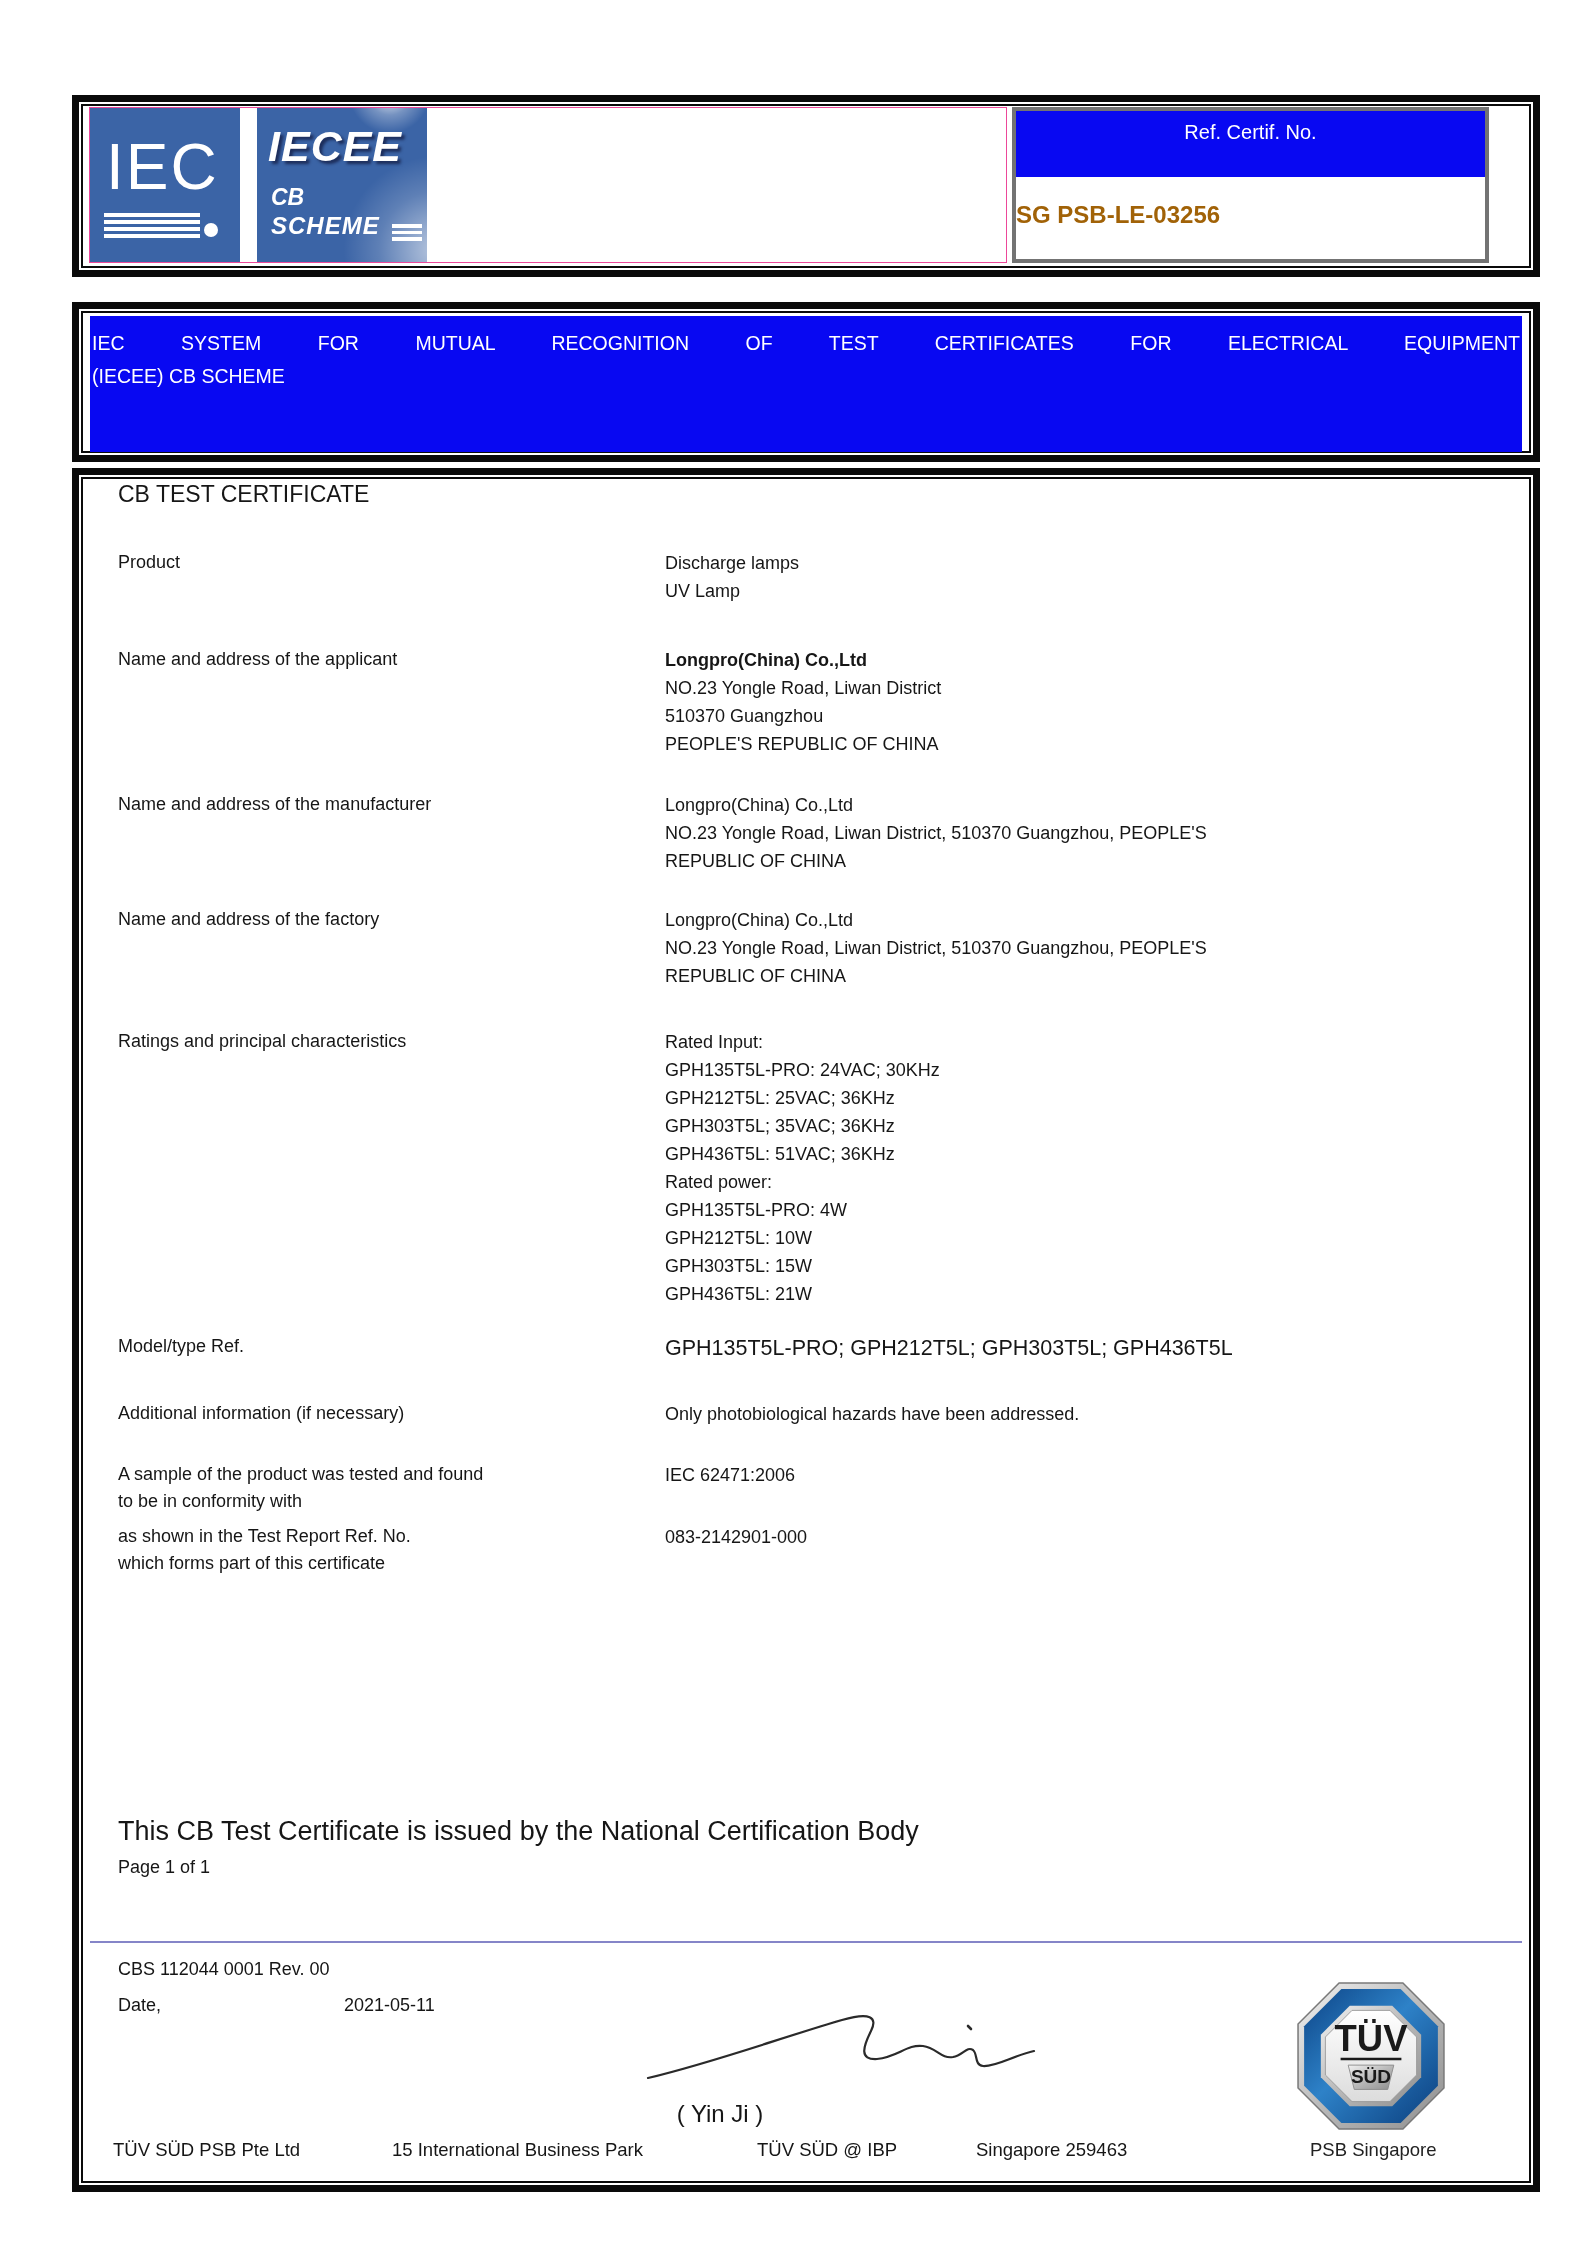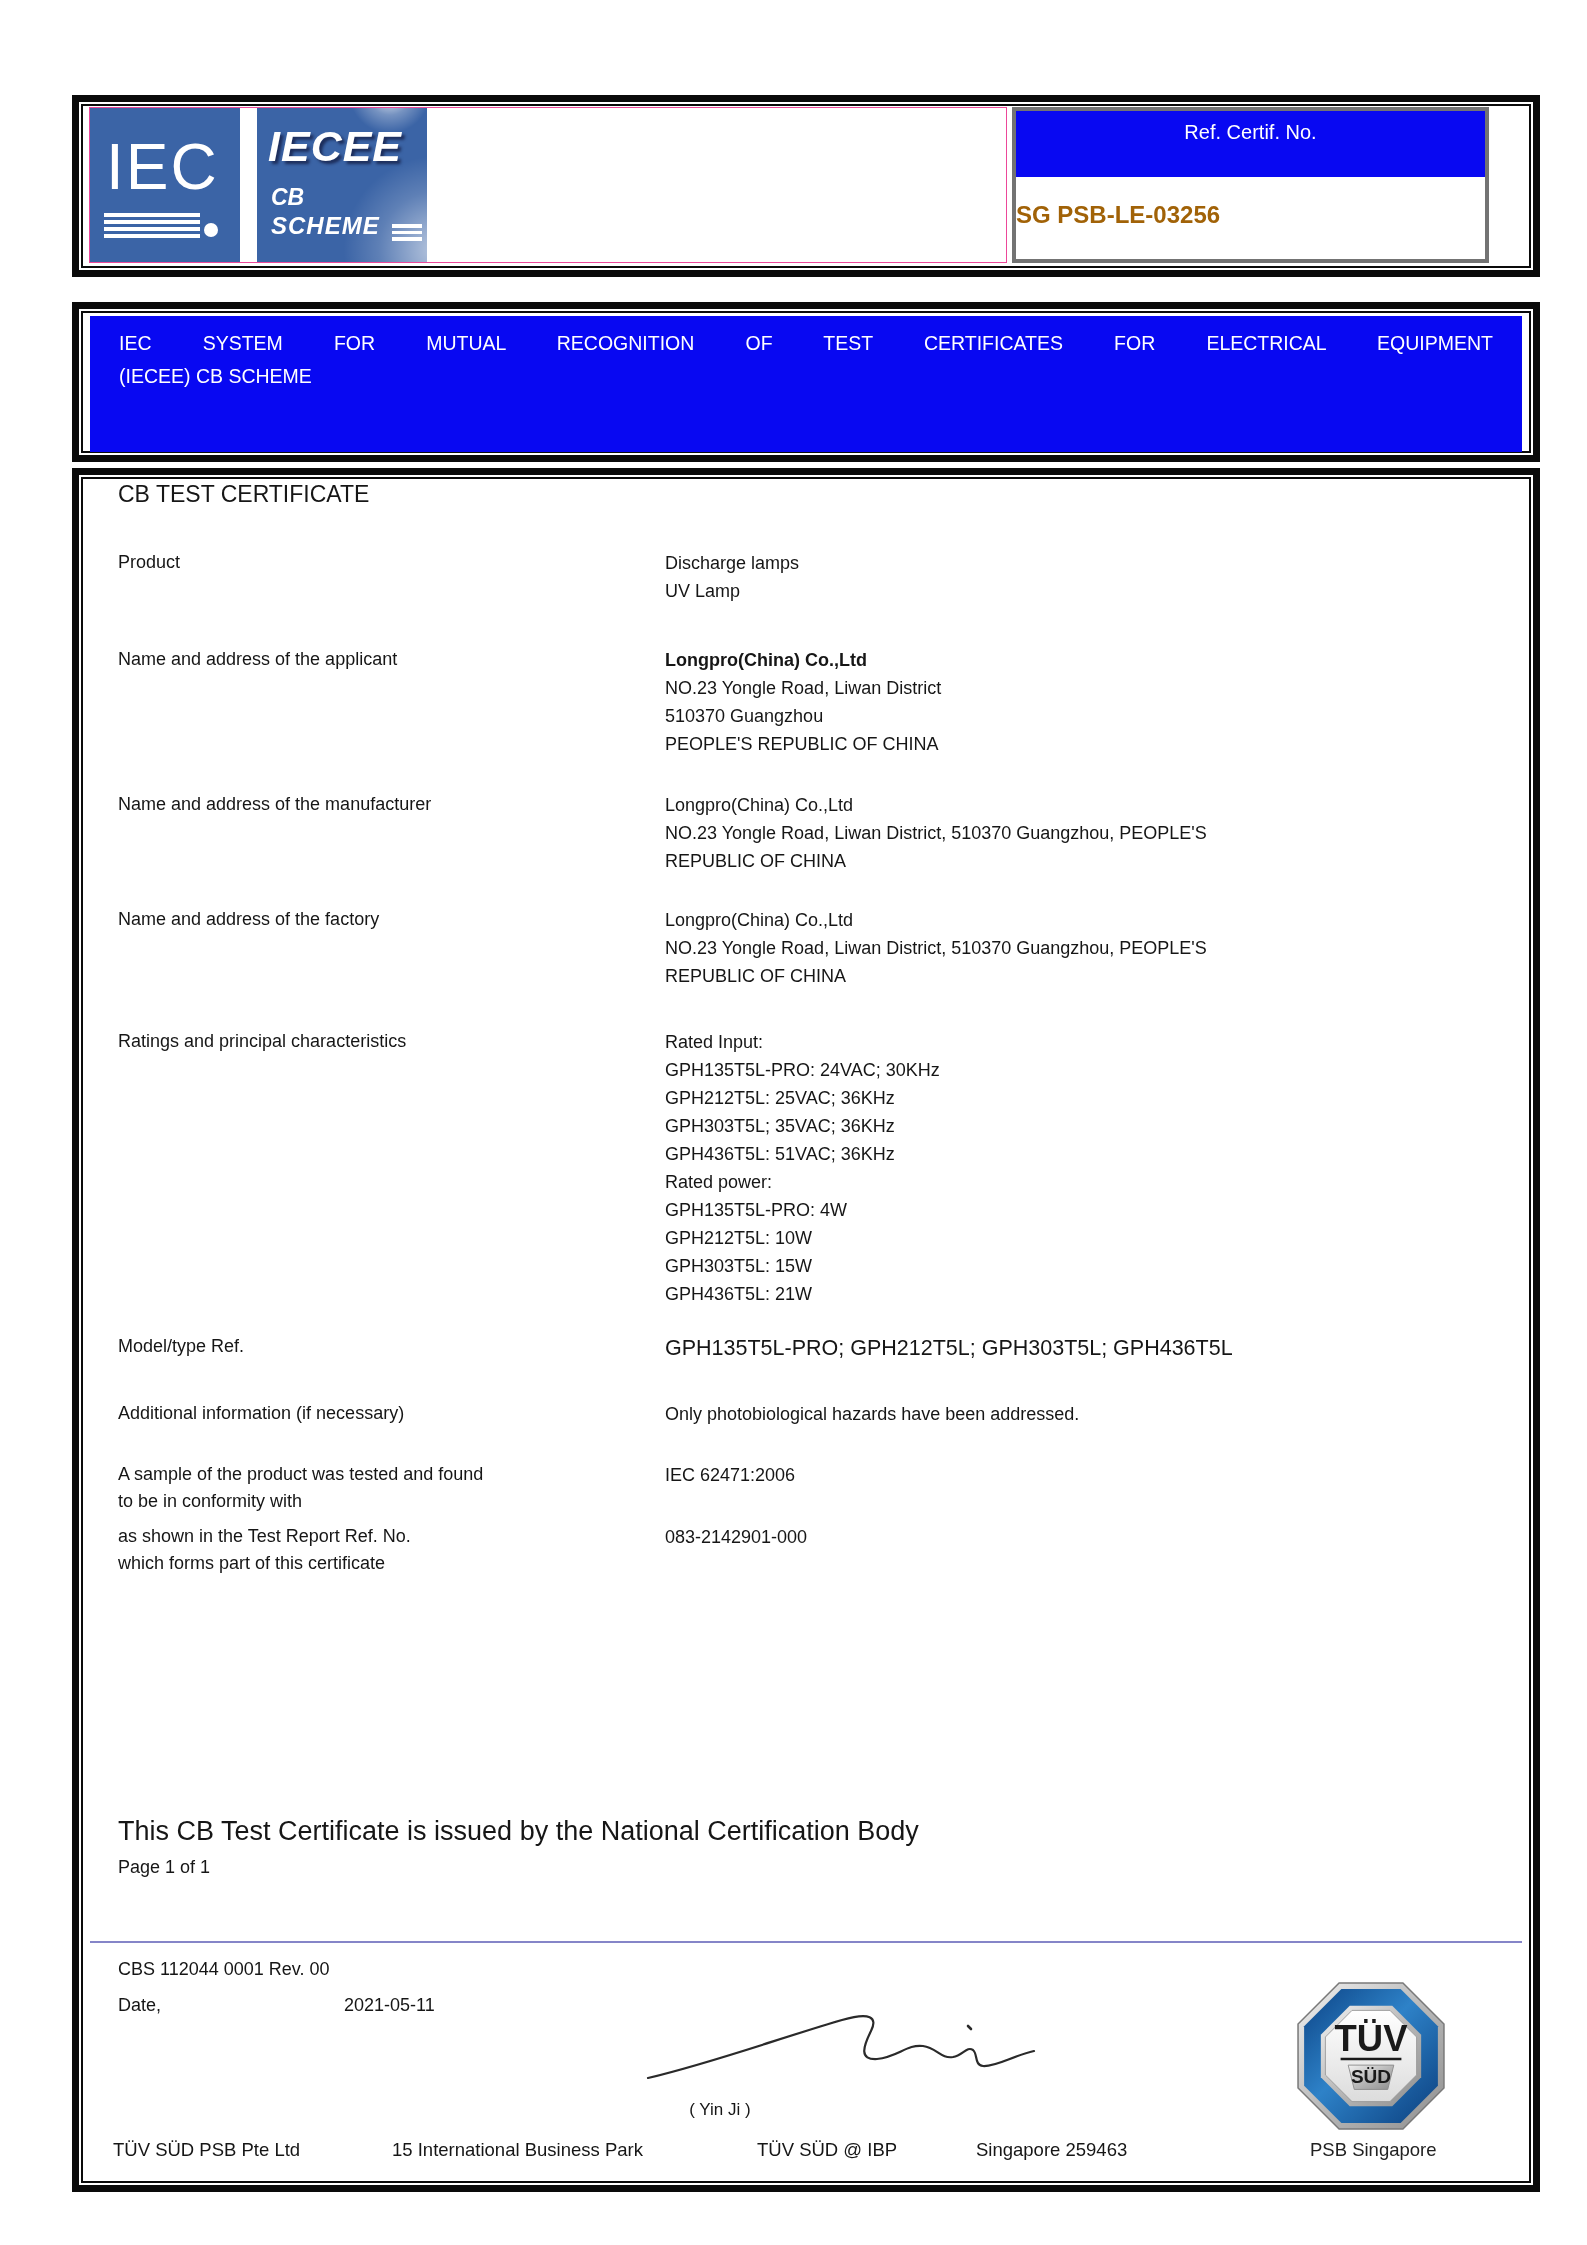--- a/index.html
+++ b/index.html
@@ -30,39 +30,39 @@
   .iecee-cb { position:absolute; left:14px; top:76px; font-size:23px; }
   .iecee-scheme { position:absolute; left:14px; top:104px; font-size:24px; letter-spacing:1px; }
   .iecee-lines { position:absolute; right:5px; top:116px; }
   .iecee-lines div { width:30px; height:3.5px; background:#fff; margin-bottom:3px; }
 
   .ref-cell { position:absolute; left:1012px; top:107px; width:477px; height:156px; border:4px solid #737373; box-sizing:border-box; background:#fff; }
   .ref-head { height:66px; background:var(--blue,#0808f2); color:#fff; text-align:center; font-size:20px; padding-top:10px; box-sizing:border-box; }
   .ref-val { text-align:left; padding:24px 18px 0 0; font-size:24px; font-weight:bold; color:#a16207; }
 
   
-  .banner-fill { position:absolute; left:90px; top:316px; width:1432px; height:136px; background:var(--blue,#0808f2); box-sizing:border-box; padding:11px 29px; color:#fff; font-size:19.5px; line-height:33px; }
+  .banner-fill { position:absolute; left:90px; top:316px; width:1432px; height:136px; background:var(--blue,#0808f2); box-sizing:border-box; padding:11px 2px; color:#fff; font-size:19.5px; line-height:33px; }
   .banner-l1 { text-align:justify; text-align-last:justify; }
 
   
   .title { position:absolute; left:118px; top:481px; font-size:23px; }
   .row { position:absolute; left:0; width:100%; }
   .lbl { position:absolute; left:118px; top:0; width:540px; font-size:18px; line-height:27px; }
   .val { position:absolute; left:665px; top:0; width:860px; font-size:18px; line-height:28px; }
   .val.big { font-size:21.5px; line-height:30px; }
   .bold { font-weight:bold; }
 
   .pageinfo { position:absolute; left:118px; top:1857px; font-size:18px; }
   .issued { position:absolute; left:118px; top:1816px; font-size:27px; }
   .divline { position:absolute; left:90px; top:1941px; width:1432px; height:2px; background:var(--divider,#8585c8); }
   .cbs { position:absolute; left:118px; top:1959px; font-size:18px; }
   .datelbl { position:absolute; left:118px; top:1995px; font-size:18px; }
   .dateval { position:absolute; left:344px; top:1995px; font-size:18px; }
   .sig { position:absolute; left:630px; top:1998px; }
-  .yinji { position:absolute; left:600px; top:2100px; width:240px; text-align:center; font-size:17px; }
+  .yinji { position:absolute; left:600px; top:2100px; width:240px; text-align:center; font-size:24px; }
   .footrow { position:absolute; top:2139px; font-size:18.5px; }
   .tuv { position:absolute; left:1295px; top:1980px; }
   .psbcap { position:absolute; left:1310px; top:2139px; font-size:18.5px; color:#222; }
 </style>
 </head>
 <body>
 
 <div class="page">
 
   <div class="frame" style="left:72px; top:95px; width:1468px; height:182px;"></div>

